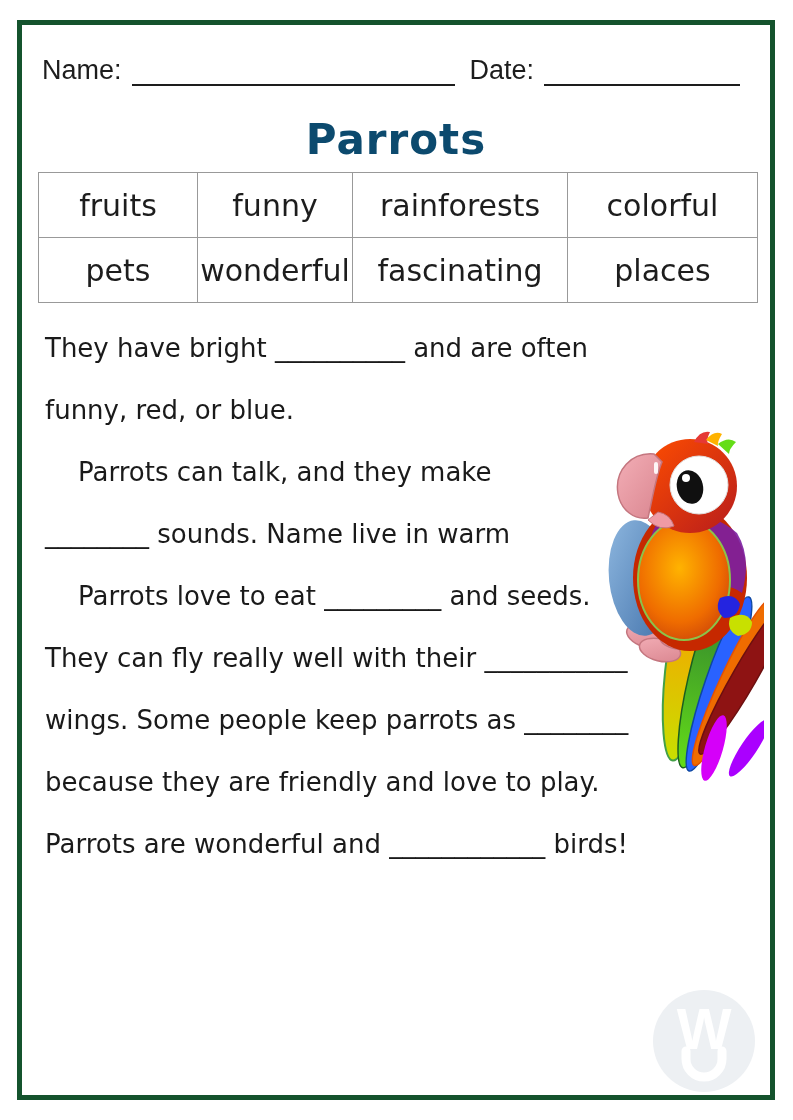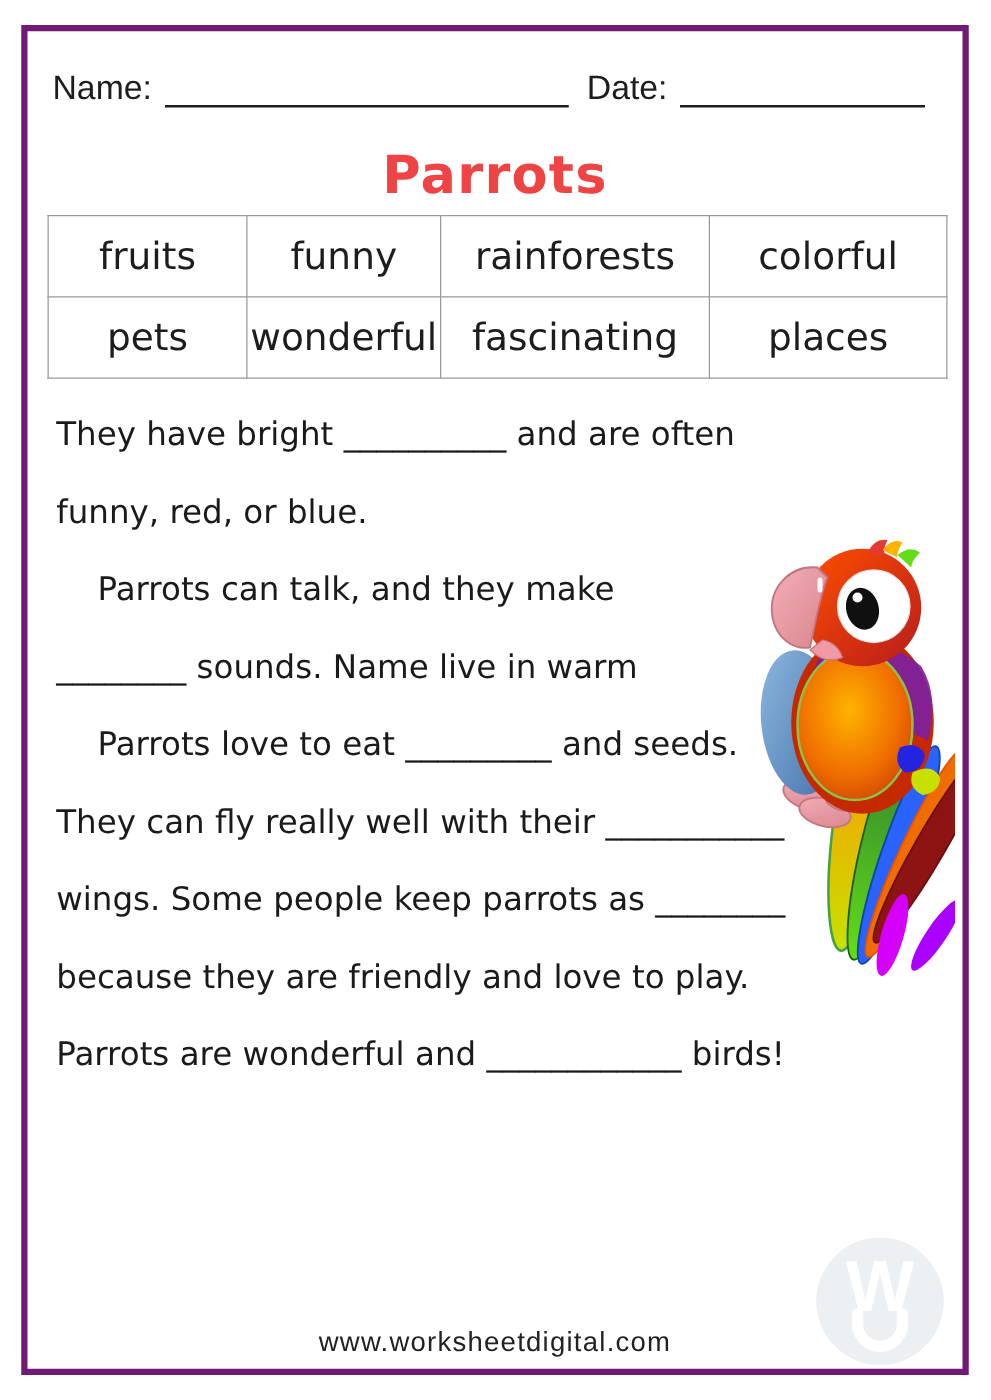--- a/index.html
+++ b/index.html
@@ -2,36 +2,36 @@
 <html><head>
 <meta charset="utf-8">
 <style>
   html,body { margin:0; padding:0; }
   body {
     width:793px; height:1120px; background:#ffffff; position:relative;
     font-family:"DejaVu Sans", sans-serif; overflow:hidden;
   }
   .sheet {
     position:absolute; left:17px; top:20px; width:748px; height:1070px;
-    border:5px solid #701a75; background:#fff;
+    border:5px solid #14532d; background:#fff;
   }
   
   .name-row {
     position:absolute; top:32px; left:20px; right:30px;
     display:flex; align-items:flex-end;
     font-family:"Liberation Sans", sans-serif; font-size:27px; color:#1d1d1d;
   }
   .name-row .lbl { white-space:nowrap; line-height:1; padding-bottom:2px; }
   .rule { border-bottom:2px solid #1d1d1d; height:24px; }
   .rule.name-blank { flex:1 1 auto; margin:0 14px 0 10px; }
   .rule.date-blank { flex:0 0 196px; margin-left:10px; }
   
   .title {
     position:absolute; top:90px; left:0; width:100%; text-align:center;
-    font-size:42px; font-weight:bold; color:#ef4444; letter-spacing:1px;
+    font-size:42px; font-weight:bold; color:#0c4a6e; letter-spacing:1px;
   }
   
   table.word-bank {
     position:absolute; top:147px; left:16px; border-collapse:collapse;
     table-layout:fixed; width:719px;
   }
   table.word-bank td {
     border:1px solid #999; height:64px; text-align:center; vertical-align:middle;
     font-size:30px; color:#1d1d1d; padding:0;
   }
@@ -167,15 +167,14 @@
     <div class="line">because they are friendly and love to play.</div>
     <div class="line">Parrots are wonderful and ____________ birds!</div>
   </div>
 
   <svg class="watermark" viewBox="0 0 108 104" aria-hidden="true">
     <circle cx="54" cy="52" r="51" fill="#edf0f3"></circle>
     <text x="54" y="60" text-anchor="middle" font-family="Liberation Sans, sans-serif" font-size="58" font-weight="bold" fill="#ffffff">W</text>
     <path d="M36,62 v8 a18,18 0 0 0 36,0 v-8" fill="none" stroke="#ffffff" stroke-width="9" stroke-linecap="round"></path>
   </svg>
 
-  <div class="footer">www.worksheetdigital.com</div>
 
 </div>
 
 </body></html>

